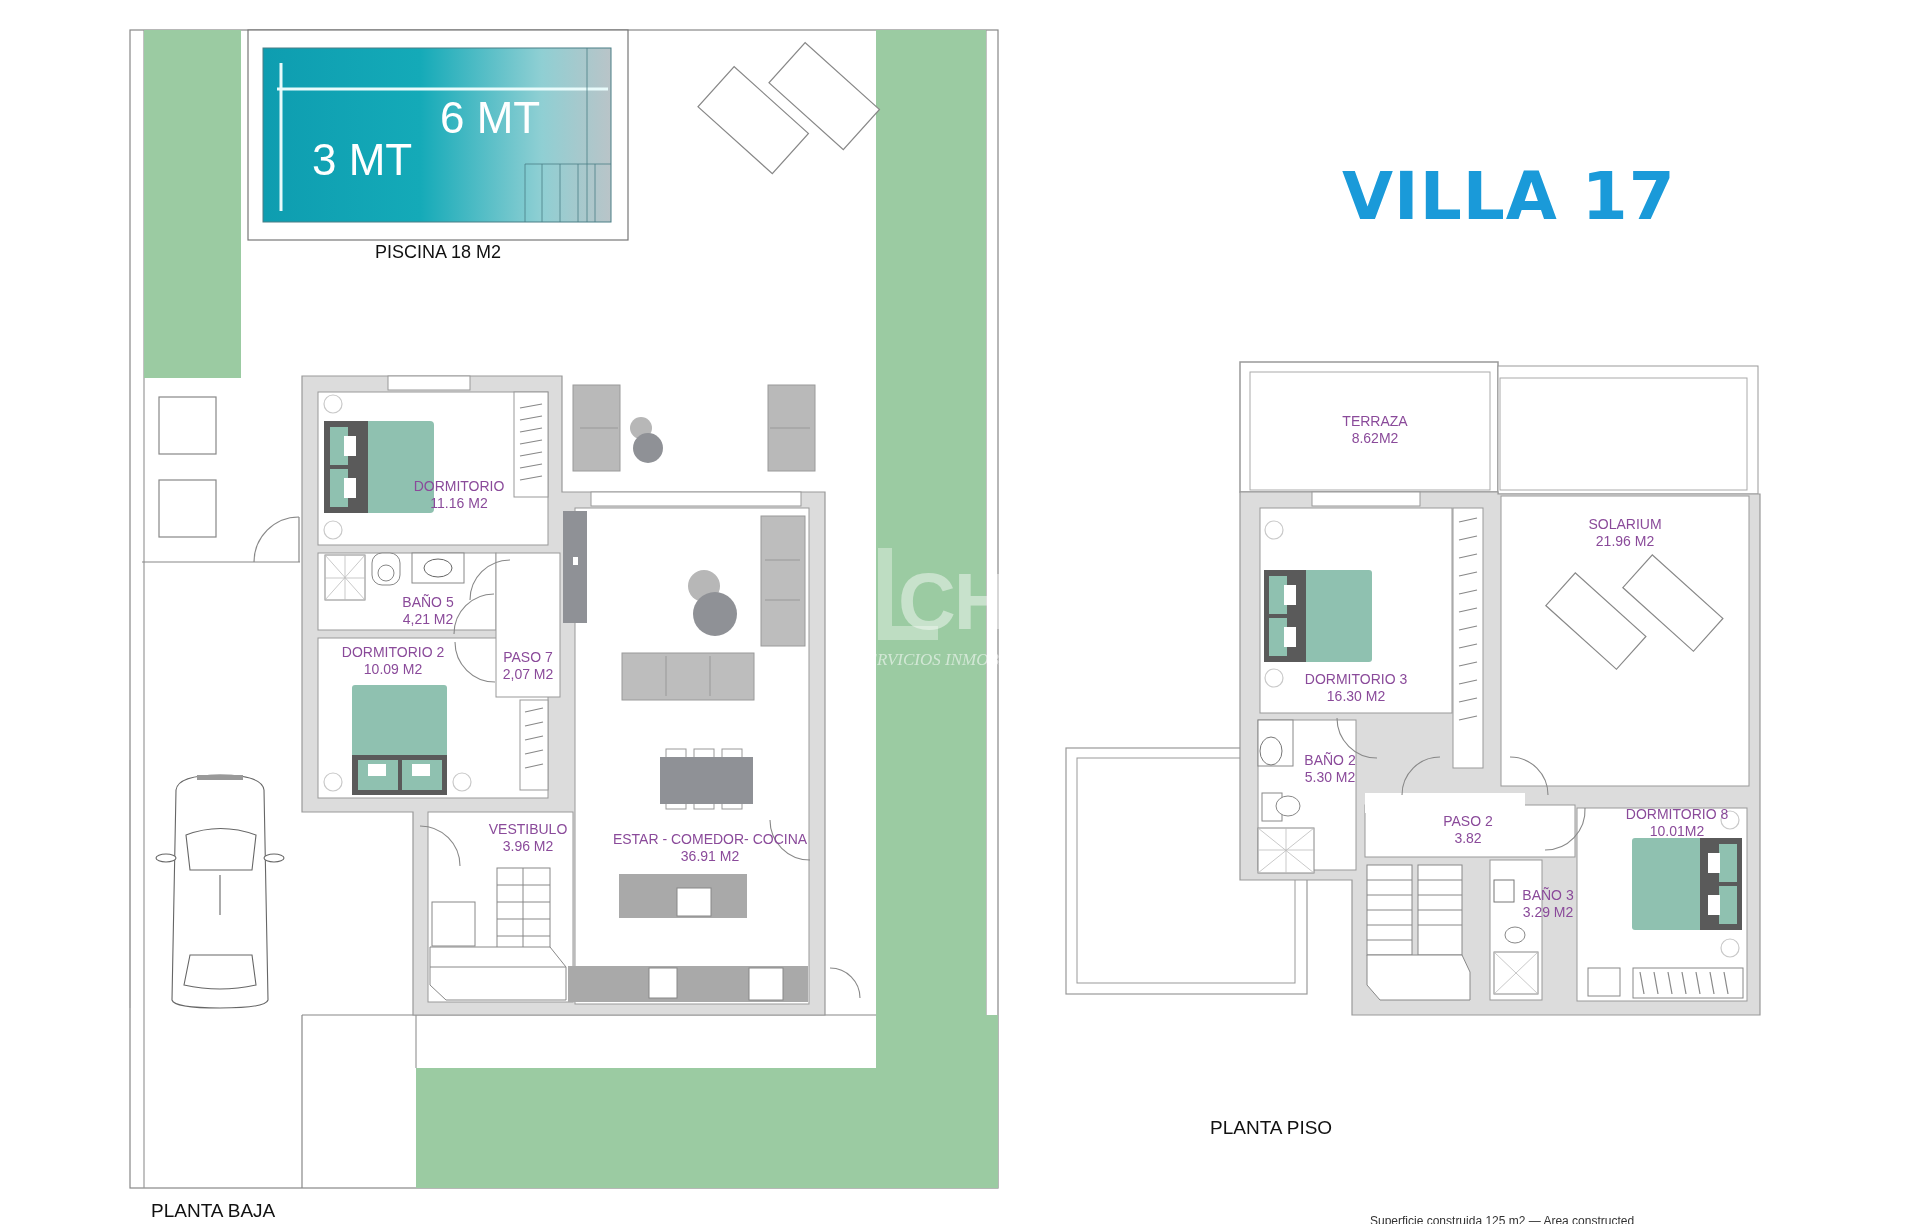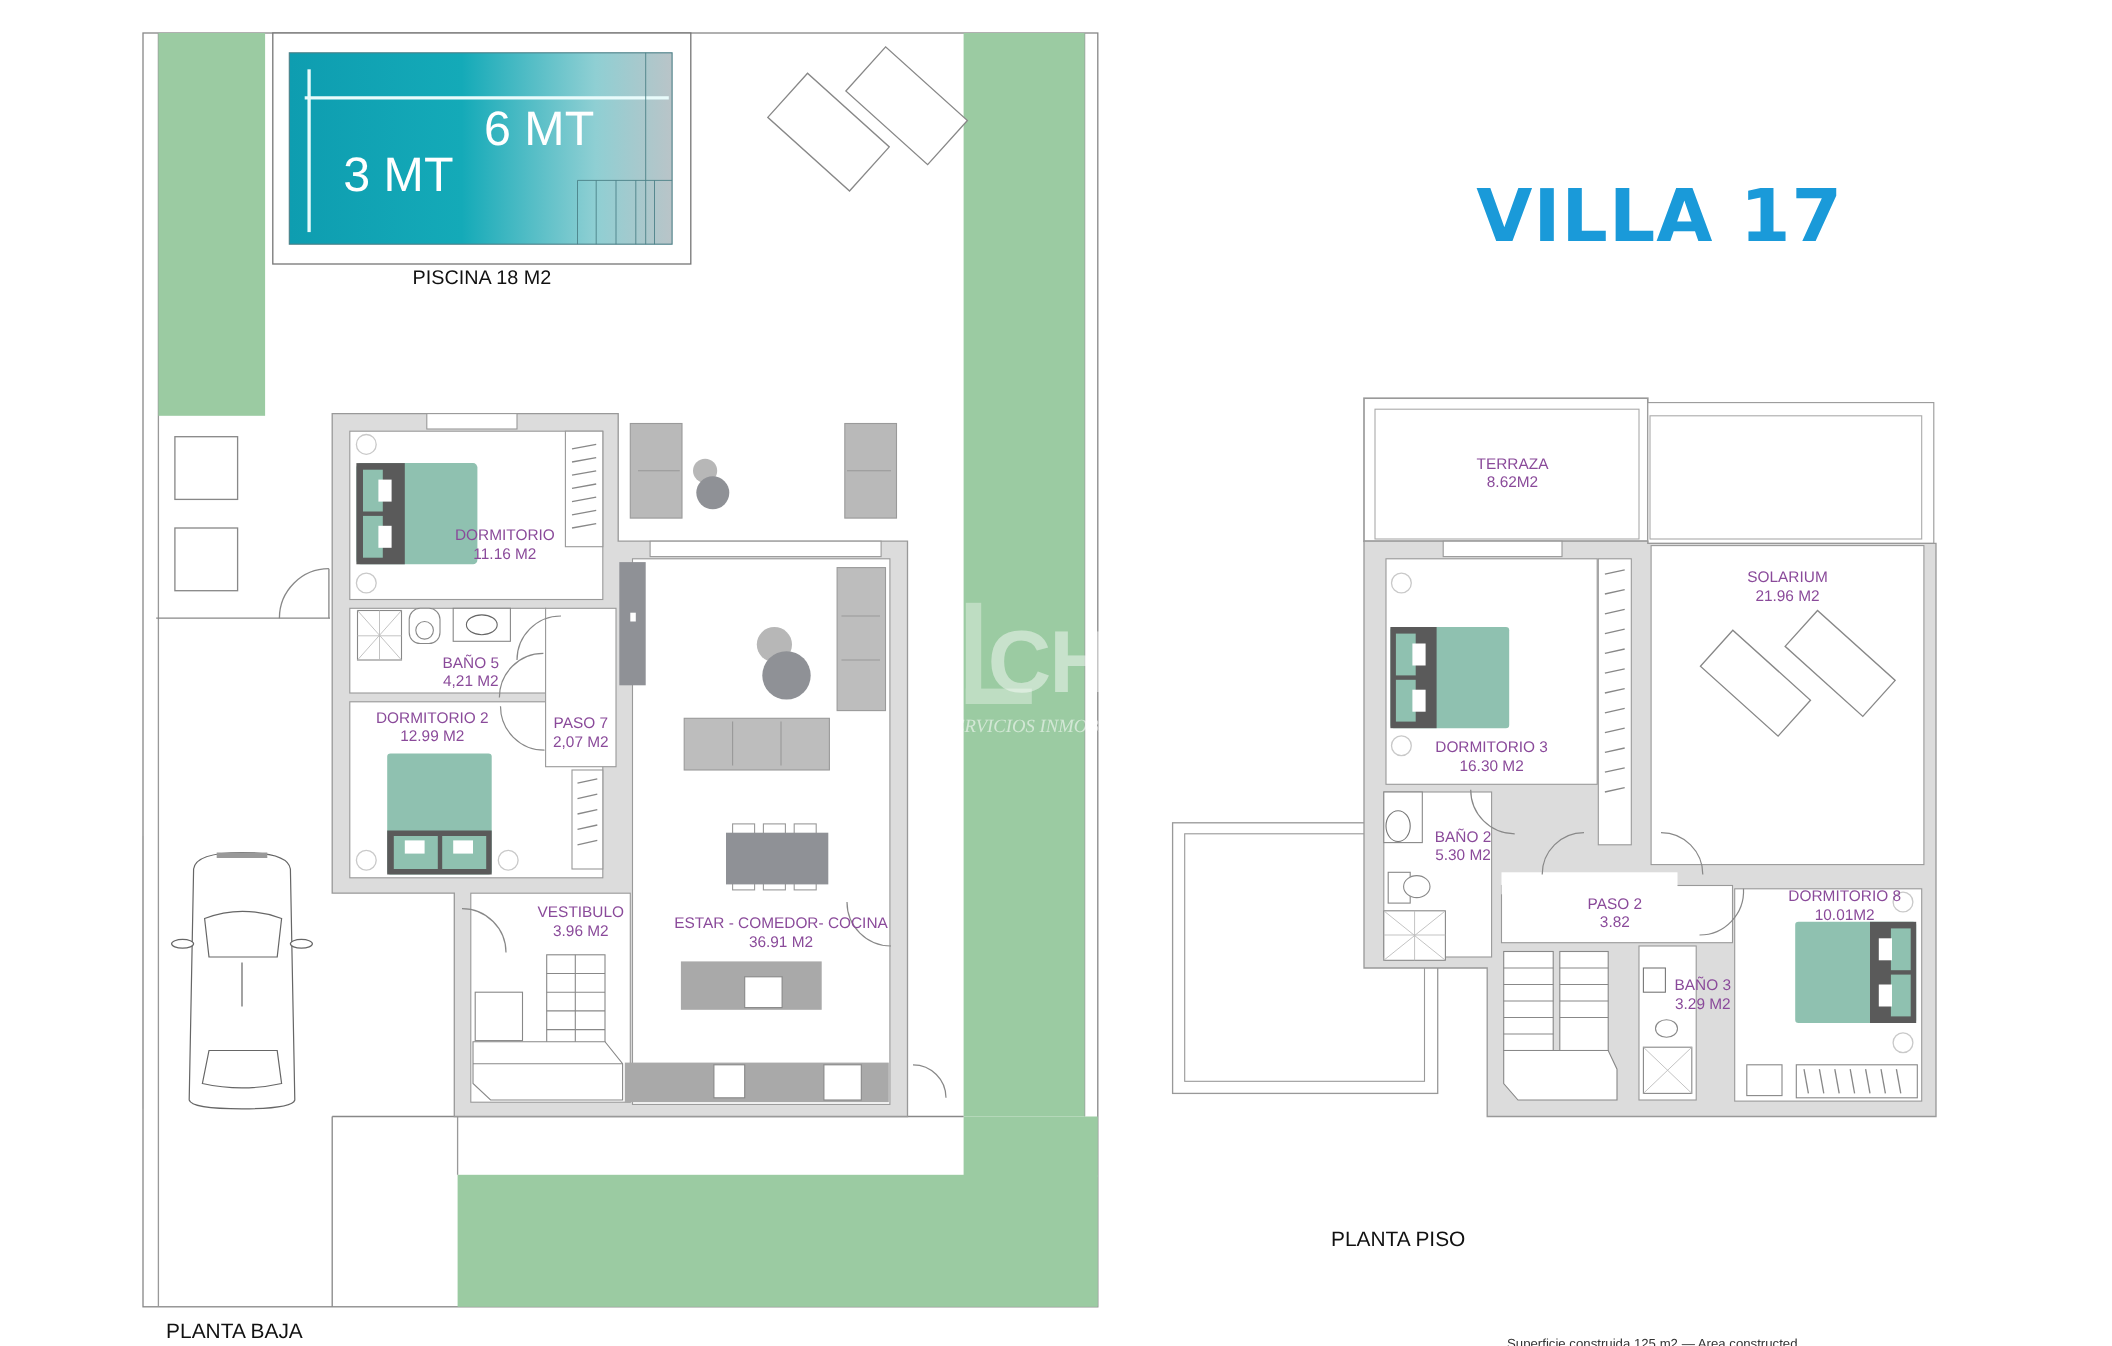--- a/index.html
+++ b/index.html
@@ -329,21 +329,21 @@
 <div class="room-label" style="left:404px;top:478px;width:110px;">
   <div>DORMITORIO</div>
   <div>11.16 M2</div>
 </div>
 <div class="room-label" style="left:388px;top:594px;width:80px;">
   <div>BAÑO 5</div>
   <div>4,21 M2</div>
 </div>
 <div class="room-label" style="left:328px;top:644px;width:130px;">
   <div>DORMITORIO 2</div>
-  <div>12.99 M2</div>
+  <div>10.09 M2</div>
 </div>
 <div class="room-label" style="left:493px;top:649px;width:70px;">
   <div>PASO 7</div>
   <div>2,07 M2</div>
 </div>
 <div class="room-label" style="left:478px;top:821px;width:100px;">
   <div>VESTIBULO</div>
   <div>3.96 M2</div>
 </div>
 <div class="room-label" style="left:598px;top:831px;width:224px;">

